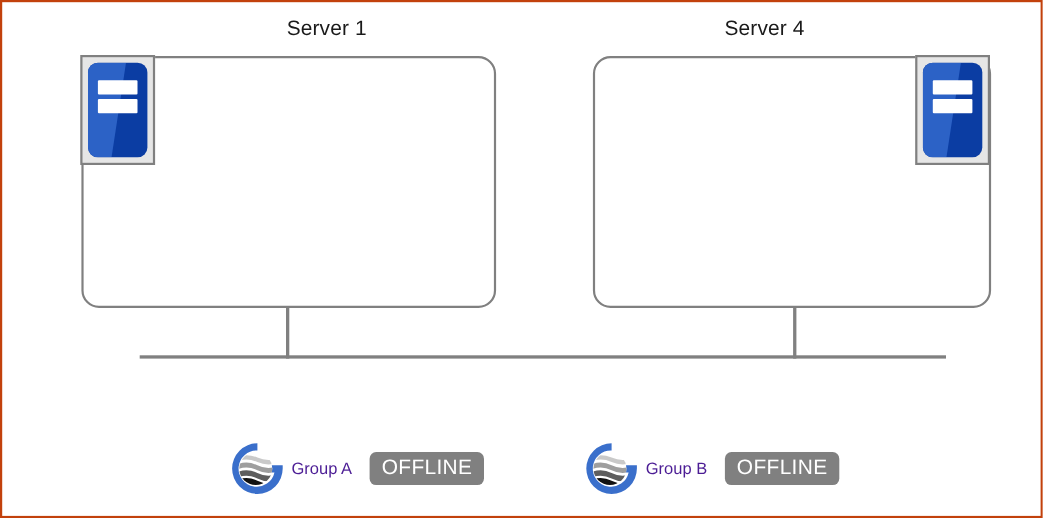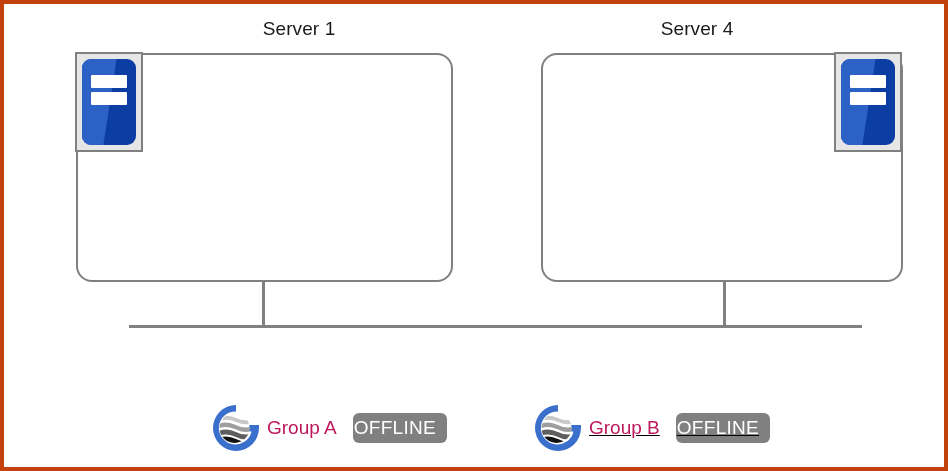--- a/index.html
+++ b/index.html
@@ -8,21 +8,21 @@
     background: #ffffff;
   }
   body {
     font-family: "Liberation Sans", sans-serif;
   }
   #canvas {
     position: relative;
     width: 948px;
     height: 471px;
     background: #ffffff;
-    border: 4px solid #c2410c;
+    border: 2px solid #c2410c;
     box-sizing: border-box;
     overflow: hidden;
   }
 
   
   .server-title {
     position: absolute;
     font-size: 19px;
     color: #1a1a1a;
     letter-spacing: 0.1px;
@@ -95,40 +95,40 @@
   #network-bus  { left: 125px; top: 321px; width: 733px; }
 
   
   .group-row {
     position: absolute;
     display: flex;
     align-items: center;
     height: 52px;
   }
   #group-row-a { left: 207px; top: 398px; }
-  #group-row-b { left: 529px; top: 398px; text-decoration: underline; }
+  #group-row-b { left: 529px; top: 398px; }
 
   .group-logo {
     width: 50px;
     height: 50px;
     flex: 0 0 50px;
   }
   .group-label {
-    font-size: 19px;
-    color: #be185d;
+    font-size: 15px;
+    color: #4c1d95;
     margin-left: 6px;
     white-space: nowrap;
   }
   .status-badge {
     margin-left: 16px;
     background: #808080;
     color: #ffffff;
     font-size: 19px;
     letter-spacing: 0.3px;
-    padding: 4px 11px 5px 1px;
+    padding: 4px 11px 5px 11px;
     border-radius: 6px;
     white-space: nowrap;
     line-height: 1.12;
   }
 </style>
 </head>
 <body>
 
 <div id="canvas">
 

